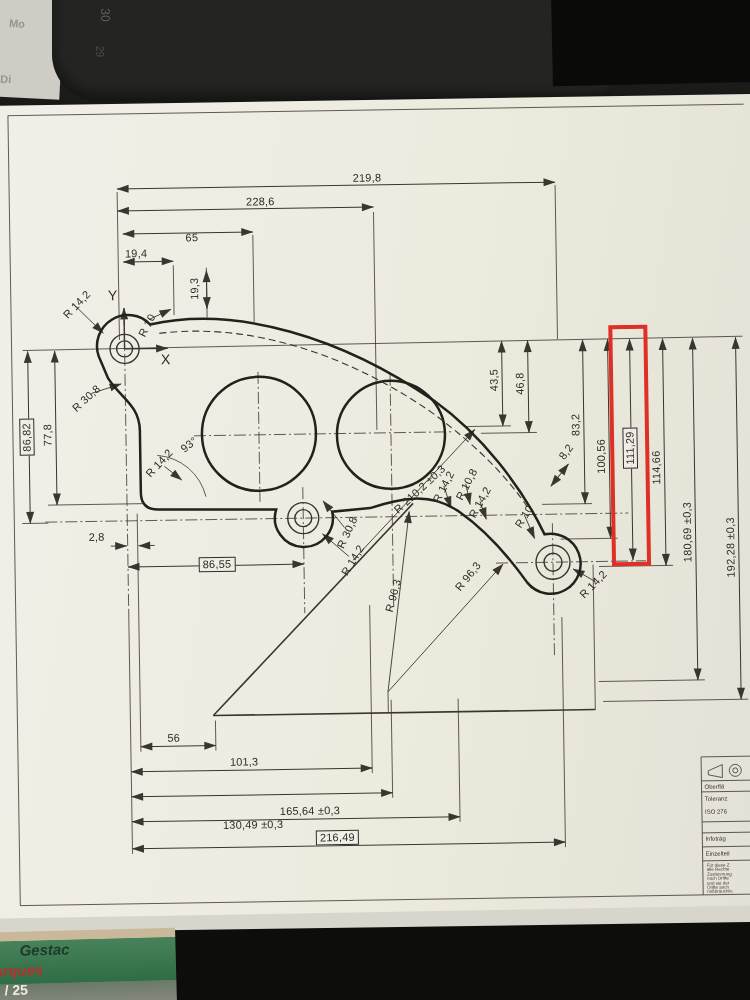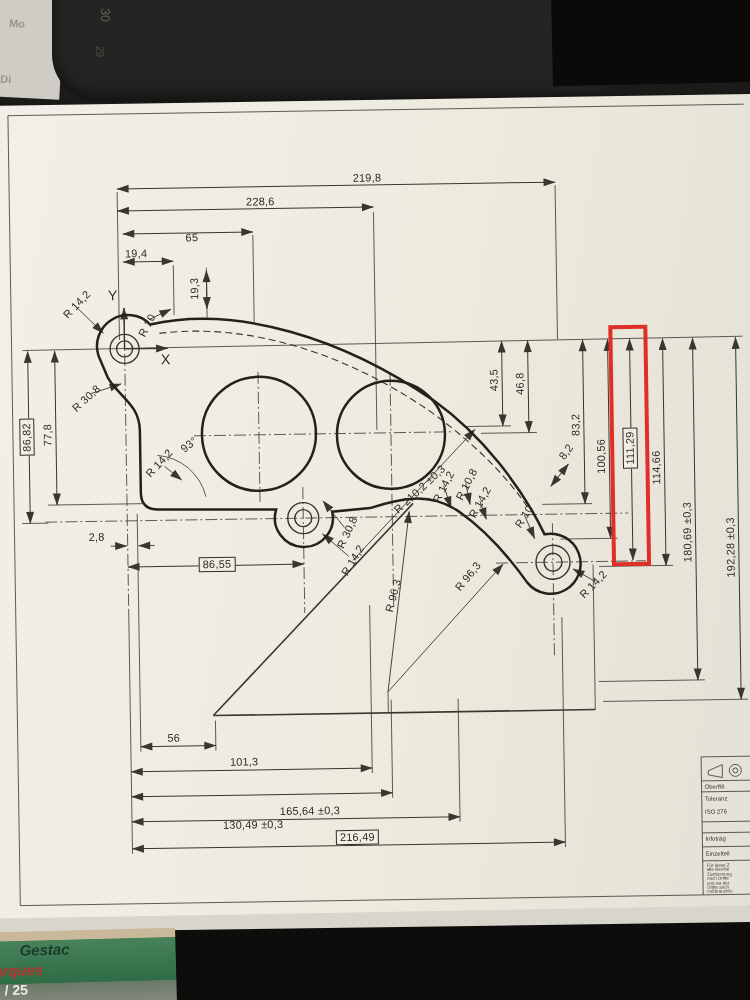--- a/index.html
+++ b/index.html
@@ -227,21 +227,21 @@
     <div class="lb" style="left:602px;top:460px;--r:-90deg;">100,56</div>
     <div class="lb bx" style="left:631px;top:452px;--r:-90deg;">111,29</div>
     <div class="lb" style="left:657px;top:472px;--r:-90deg;">114,66</div>
     <div class="lb" style="left:687px;top:537px;--r:-90deg;">180,69 ±0,3</div>
     <div class="lb" style="left:730px;top:553px;--r:-90deg;">192,28 ±0,3</div>
 
     <div class="lb" style="left:170px;top:735px;">56</div>
     <div class="lb" style="left:240px;top:760px;">101,3</div>
     <div class="lb" style="left:248px;top:823px;">130,49 ±0,3</div>
     <div class="lb" style="left:285px;top:810px;margin-left:20px;">165,64 ±0,3</div>
-    <div class="lb bx" style="left:352px;top:837px;">216,49</div>
+    <div class="lb bx" style="left:332px;top:837px;">216,49</div>
 
     <div class="lb" style="left:190px;top:442px;--r:-38deg;">93°</div>
 
     <div class="lb" style="left:80px;top:300px;--r:-45deg;">R 14,2</div>
     <div class="lb" style="left:150px;top:322px;--r:-62deg;">R 10</div>
     <div class="lb" style="left:88px;top:394px;--r:-42deg;">R 30,8</div>
     <div class="lb" style="left:160px;top:460px;--r:-46deg;">R 14,2</div>
     <div class="lb" style="left:347px;top:532px;--r:-64deg;">R 30,8</div>
     <div class="lb" style="left:352px;top:560px;--r:-58deg;">R 14,2</div>
     <div class="lb" style="left:420px;top:490px;--r:-42deg;">R 210,2 ±0,3</div>

